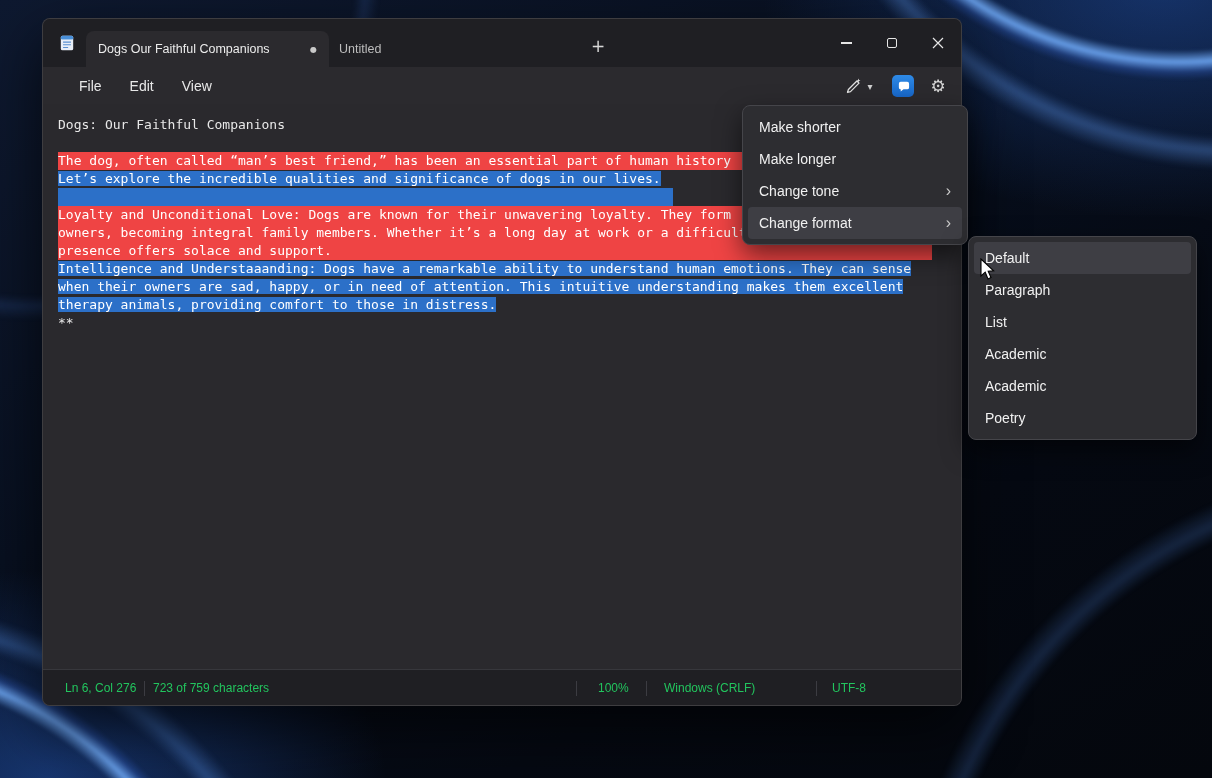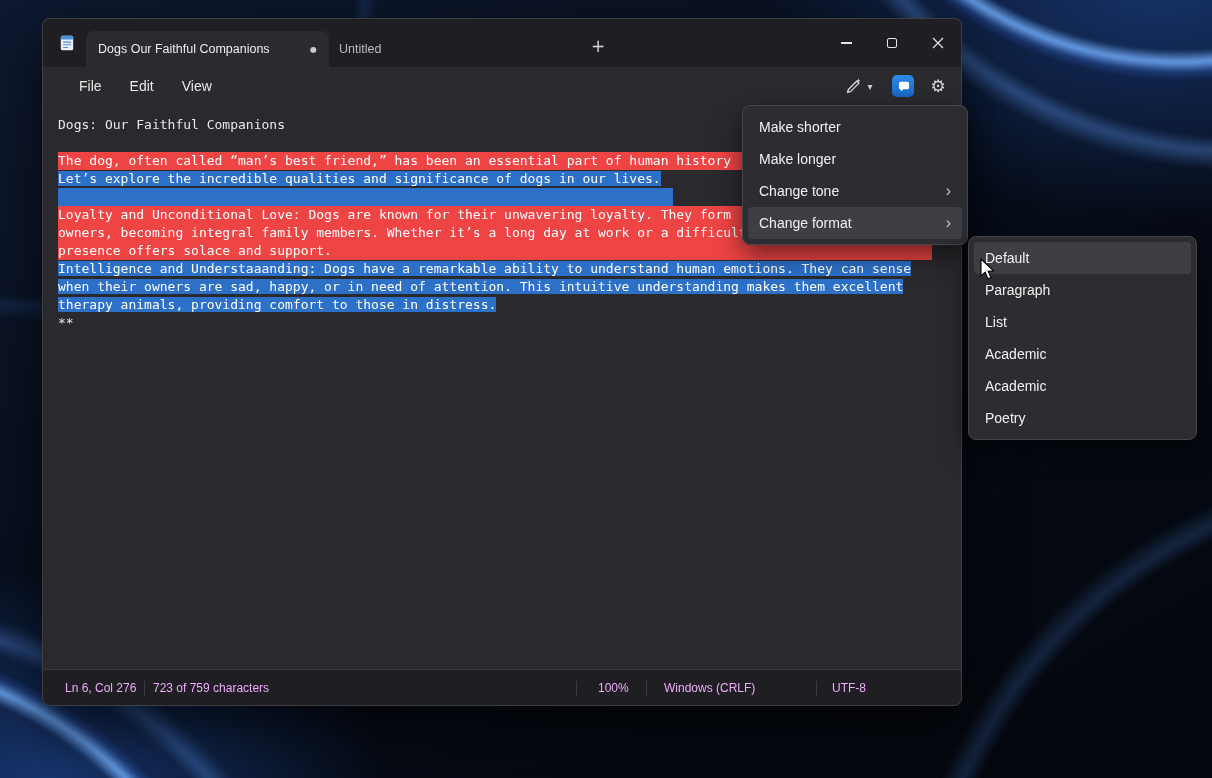--- a/index.html
+++ b/index.html
@@ -66,21 +66,21 @@
   
   .editor { position:relative; height:565px; background:#2a292d; padding:12px 15px;
     font-family:"DejaVu Sans Mono",monospace; font-size:13px; color:#e8e8e8; }
   .ln { height:18px; line-height:18px; white-space:pre; }
   .sel { background:#2c70c8; color:#ffffff; }
   .sel-full { background:#ef4444; color:#ffffff; width:874px; }
   .sel-blank { display:inline-block; background:#2c70c8; width:615px; height:18px; vertical-align:top; }
 
   
   .statusbar { position:relative; height:38px; background:#1f1f23; border-top:1px solid #37373c;
-    font-size:12px; color:#f0abfc; }
+    font-size:12px; color:#22c55e; }
   .statusbar span.seg { position:absolute; top:0; line-height:37px; white-space:nowrap; }
   .sb-sep { position:absolute; top:11px; width:1px; height:15px; background:#3c3c42; }
   .sb-lncol { left:22px; }   .sb-sep1 { left:101px; }
   .sb-chars { left:110px; }  .sb-sep2 { left:533px; }
   .sb-zoom { left:555px; }   .sb-sep3 { left:603px; }
   .sb-eol { left:621px; }    .sb-sep4 { left:773px; }
   .sb-enc { left:789px; }
 
   
   .menu { position:absolute; background:#2d2d31; border:1px solid #45454a; border-radius:8px;

